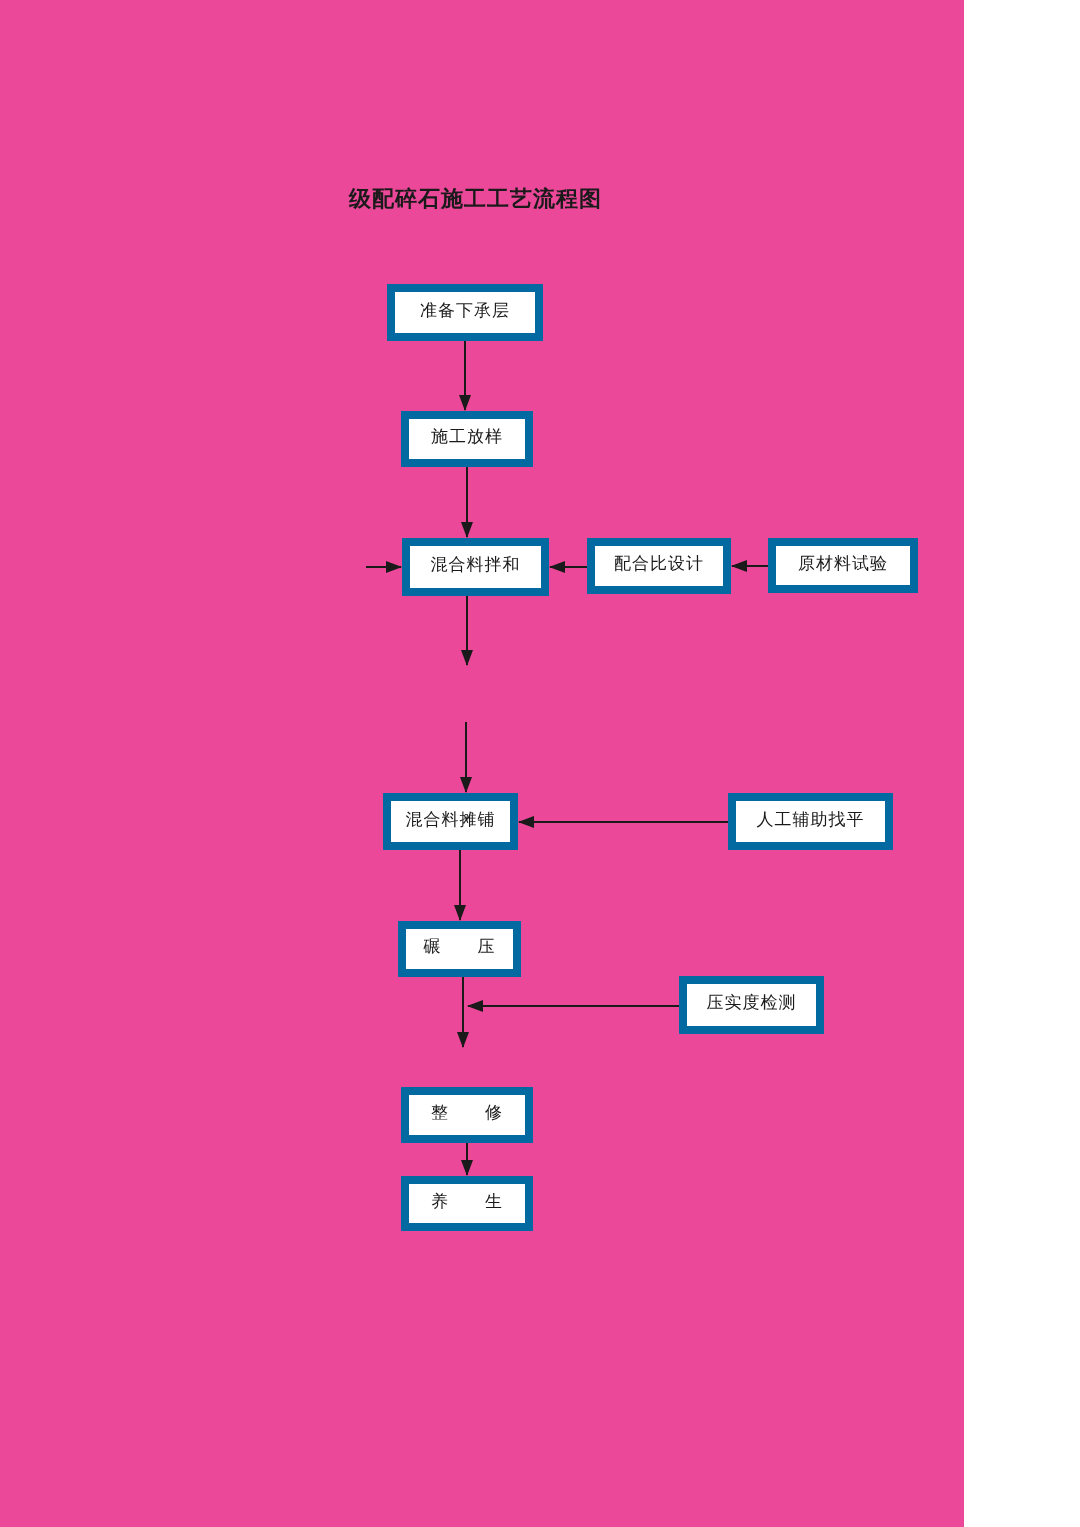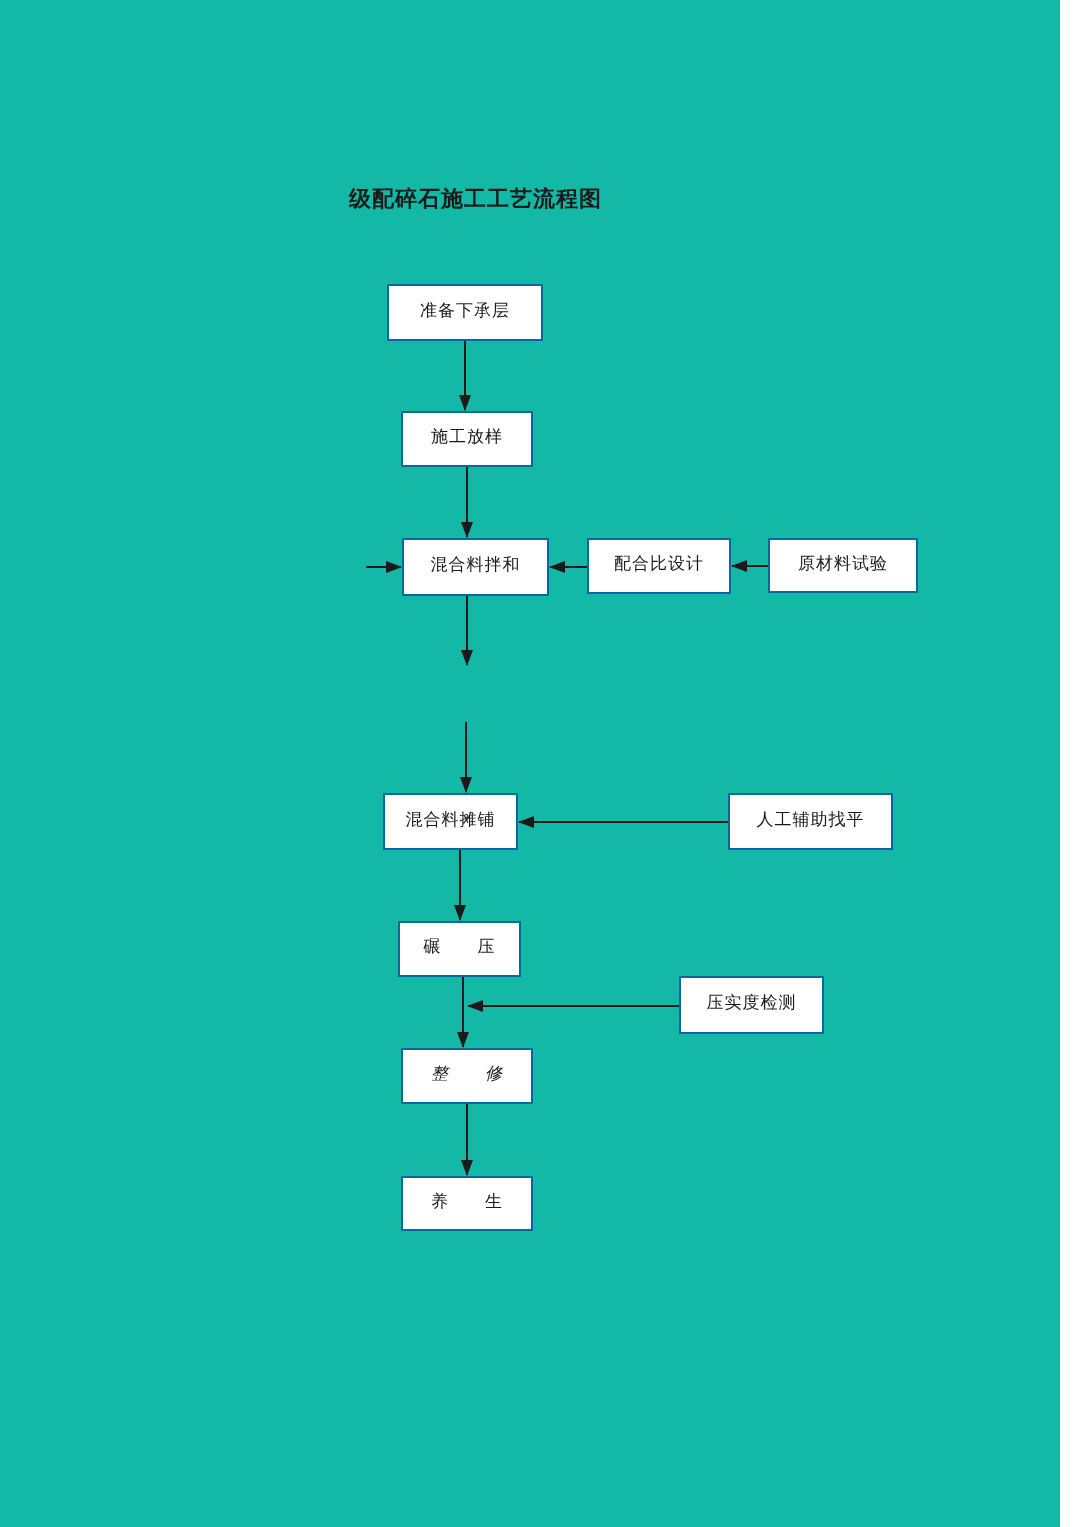--- a/index.html
+++ b/index.html
@@ -1,23 +1,23 @@
 <!DOCTYPE html>
 <html><head>
 <meta charset="utf-8">
 <style>
   * { margin: 0; padding: 0; box-sizing: border-box; }
   html, body { background: #ffffff; }
   body { font-family: "Liberation Serif", serif; color: #1a1a1a; }
 
   .page {
     position: relative;
-    width: 1060px;
+    width: 964px;
     height: 1527px;
-    background: #14b8a6;
+    background: #ec4899;
     overflow: hidden;
     padding-left: 20px;
   }
 
   .title {
     position: absolute;
     left: 349px;
     top: 184px;
     font-size: 22px;
     font-weight: bold;
@@ -29,21 +29,21 @@
   .connectors {
     position: absolute;
     left: 0; top: 0;
     width: 1080px;
     height: 1527px;
   }
   .connectors line { stroke: #1a1a1a; stroke-width: 2; }
 
   .node {
     position: absolute;
-    border: 2px solid #0369a1;
+    border: 8px solid #0369a1;
     background: #ffffff;
     display: flex;
     align-items: center;
     justify-content: center;
     padding-bottom: 5px;
     font-size: 17px;
     letter-spacing: 1px;
     white-space: pre;
     text-align: center;
   }
@@ -53,21 +53,21 @@
   #n-layout      { left: 401px; top: 411px;  width: 132px; height: 56px; justify-content: center; }
   #n-beiliao     { left: 234px; top: 538px;  width: 132px; height: 58px; }
   #n-mixing      { left: 402px; top: 538px;  width: 147px; height: 58px; }
   #n-mixdesign   { left: 587px; top: 538px;  width: 144px; height: 56px; }
   #n-rawtest     { left: 768px; top: 538px;  width: 150px; height: 55px; }
   #n-transport   { left: 397px; top: 666px;  width: 143px; height: 56px; }
   #n-paving      { left: 383px; top: 793px;  width: 135px; height: 57px; }
   #n-manuallevel { left: 728px; top: 793px;  width: 165px; height: 57px; }
   #n-rolling     { left: 398px; top: 921px;  width: 123px; height: 56px; }
   #n-compacttest { left: 679px; top: 976px;  width: 145px; height: 58px; text-align: center; }
-  #n-finishing   { left: 401px; top: 1048px; width: 132px; height: 56px; font-style: italic; }
+  #n-finishing   { left: 401px; top: 1087px; width: 132px; height: 56px; }
   #n-curing      { left: 401px; top: 1176px; width: 132px; height: 55px; }
 </style>
 </head>
 <body>
 
 <div class="page">
 
   <div class="title">级配碎石施工工艺流程图</div>
 
   <svg class="connectors" viewBox="0 0 1080 1527" xmlns="http://www.w3.org/2000/svg">

